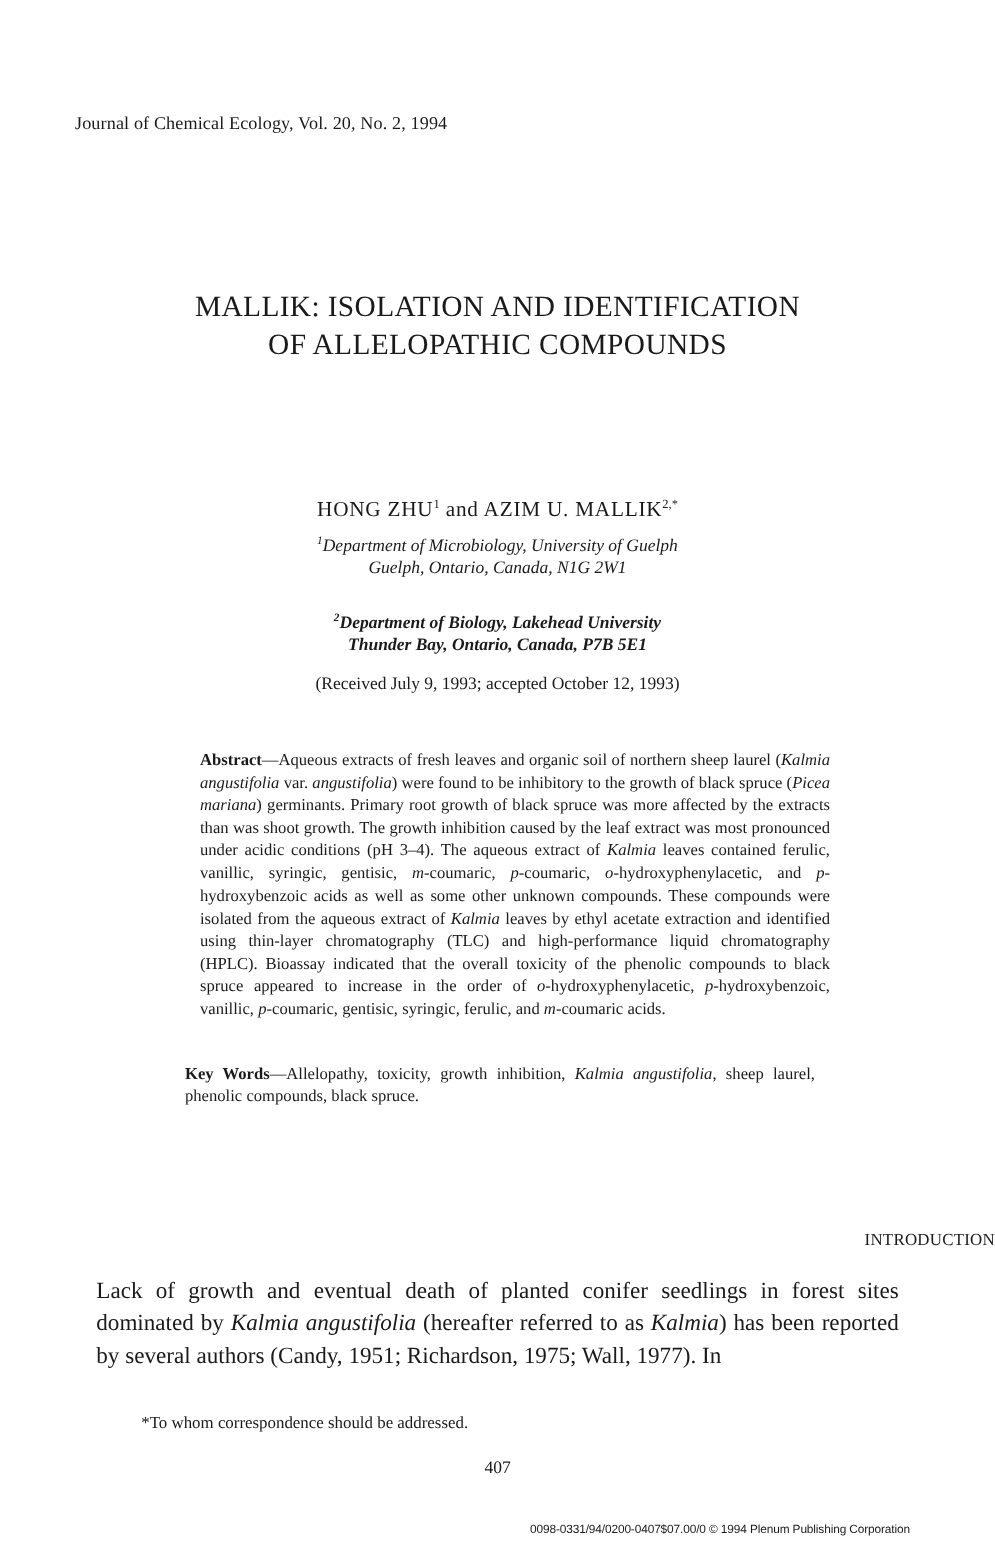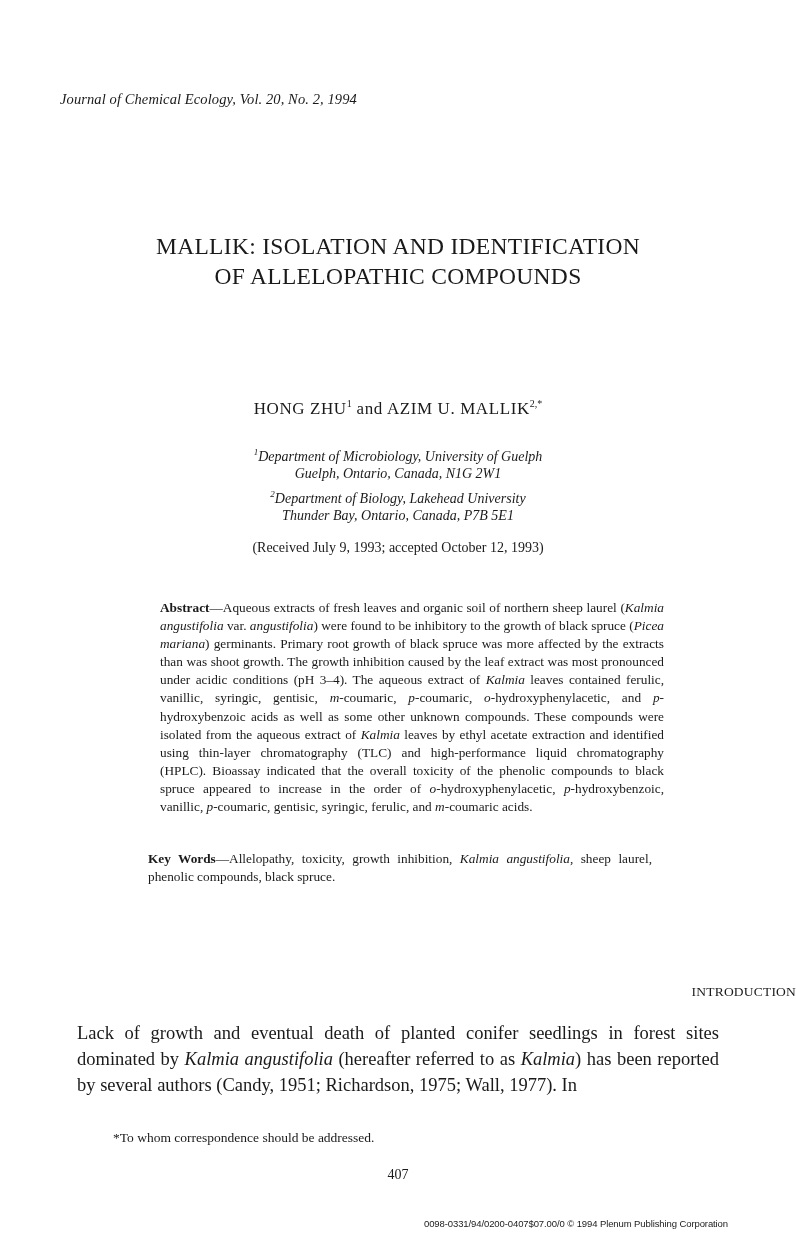--- a/index.html
+++ b/index.html
@@ -1,26 +1,26 @@
 <!DOCTYPE html>
 <html><head>
 <meta charset="utf-8">
 <style>
   html, body { margin: 0; padding: 0; background: #ffffff; }
   body { width: 796px; height: 1246px; position: relative; overflow: hidden;
          font-family: "Liberation Serif", "DejaVu Serif", serif; color: #1a1a1a; }
   .abs { position: absolute; }
-  .journal { left: 60px; top: 91px; font-size: 14.5px; font-style: italic; letter-spacing: 0.1px; }
+  .journal { left: 60px; top: 91px; font-size: 14.5px; letter-spacing: 0.1px; }
   .title { left: 0; width: 796px; top: 231px; text-align: center; font-size: 23.5px; line-height: 30px; letter-spacing: 0.3px; }
   .authors { left: 0; width: 796px; top: 398px; text-align: center; font-size: 17px; letter-spacing: 0.6px; }
   .authors sup { font-size: 10px; letter-spacing: 0; }
   .affil { left: 0; width: 796px; text-align: center; font-size: 14px; font-style: italic; line-height: 17px; }
   .affil sup { font-size: 9px; }
-  .affil1 { top: 444px; }
-  .affil2 { top: 486px; }
+  .affil1 { top: 424px; }
+  .affil2 { top: 486px; font-weight: bold; }
   .received { left: 0; width: 796px; top: 540px; text-align: center; font-size: 14px; }
   .abstract { left: 160px; width: 504px; top: 599px; font-size: 13.3px; line-height: 18.1px; text-align: justify; }
   .keywords { left: 148px; width: 504px; top: 818px; font-size: 13.3px; line-height: 18.1px; text-align: justify; margin-top: 32px; }
   .intro-head { left: 0; width: 796px; top: 984px; text-align: right; font-size: 13.5px; letter-spacing: 0.2px; }
   .intro-text { left: 77px; width: 642px; top: 1020px; font-size: 18.5px; line-height: 26px; text-align: justify; }
   .footnote { left: 77px; top: 1130px; font-size: 13.5px; margin-left: 36px; }
   .page-num { left: 0; width: 796px; top: 1167px; text-align: center; font-size: 14px; }
   .copyright { right: 68px; top: 1218px; font-family: "Liberation Sans", "DejaVu Sans", sans-serif; font-size: 9.5px; letter-spacing: -0.1px; }
   .b { font-weight: bold; }
   .i { font-style: italic; }

